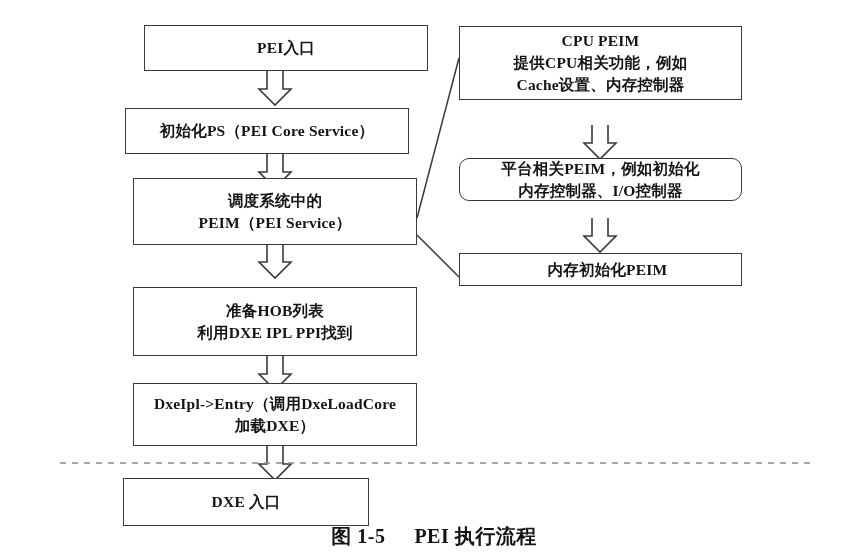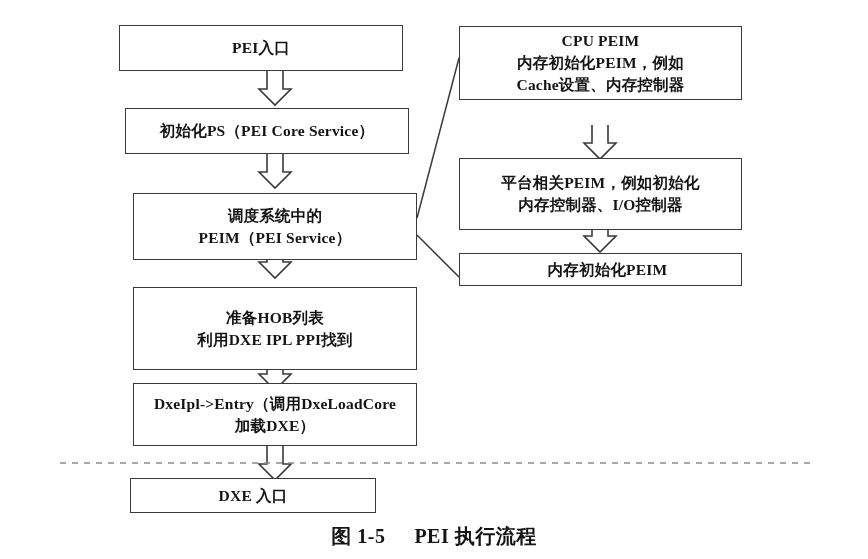--- a/index.html
+++ b/index.html
@@ -43,30 +43,30 @@
     text-align: center;
     font-weight: 700;
     font-size: 15.5px;
     line-height: 1.42;
     letter-spacing: 0.2px;
     color: #141414;
   }
   .node .ln { display: block; white-space: nowrap; }
 
   
-  #n-pei-entry   { left: 119px; top: 25px;  width: 284px; height: 46px; }
+  #n-pei-entry   { left: 144px; top: 25px;  width: 284px; height: 46px; }
   #n-init-ps     { left: 125px; top: 108px; width: 284px; height: 46px; }
-  #n-peim        { left: 133px; top: 193px; width: 284px; height: 67px; }
-  #n-hob         { left: 133px; top: 287px; width: 284px; height: 83px; }
+  #n-peim        { left: 133px; top: 178px; width: 284px; height: 67px; }
+  #n-hob         { left: 133px; top: 287px; width: 284px; height: 69px; }
   #n-dxeipl      { left: 133px; top: 383px; width: 284px; height: 63px; }
-  #n-dxe-entry   { left: 130px; top: 478px; width: 246px; height: 35px; justify-content: center; }
+  #n-dxe-entry   { left: 123px; top: 478px; width: 246px; height: 48px; justify-content: center; }
 
   
   #n-cpu-peim    { left: 459px; top: 26px;  width: 283px; height: 74px; }
-  #n-plat-peim   { left: 459px; top: 158px; width: 283px; height: 72px; }
+  #n-plat-peim   { left: 459px; top: 158px; width: 283px; height: 43px; border-radius: 10px; }
   #n-mem-peim    { left: 459px; top: 253px; width: 283px; height: 33px; padding-left: 14px; }
 
   .caption {
     position: absolute;
     left: 0;
     top: 523px;
     width: 868px;
     text-align: center;
     font-size: 20px;
     font-weight: 700;
@@ -125,21 +125,21 @@
     <span class="ln">DxeIpl-&gt;Entry（调用DxeLoadCore</span>
     <span class="ln">加载DXE）</span>
   </div>
 
   <div class="node" id="n-dxe-entry">
     <span class="ln">DXE 入口</span>
   </div>
 
   <div class="node" id="n-cpu-peim">
     <span class="ln">CPU PEIM</span>
-    <span class="ln">内存初始化PEIM，例如</span>
+    <span class="ln">提供CPU相关功能，例如</span>
     <span class="ln">Cache设置、内存控制器</span>
   </div>
 
   <div class="node" id="n-plat-peim">
     <span class="ln">平台相关PEIM，例如初始化</span>
     <span class="ln">内存控制器、I/O控制器</span>
   </div>
 
   <div class="node" id="n-mem-peim">
     <span class="ln">内存初始化PEIM</span>

